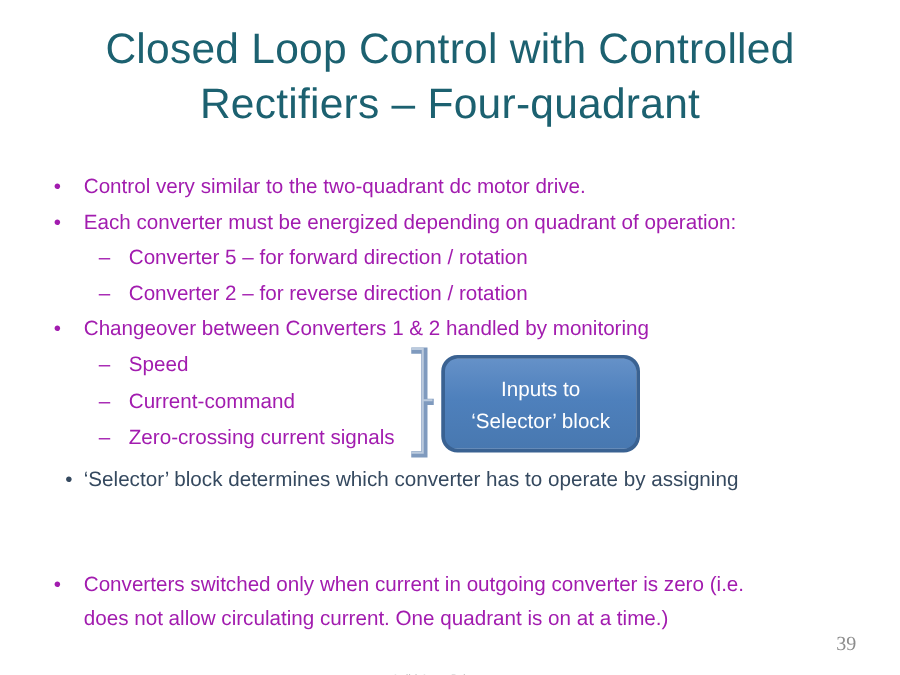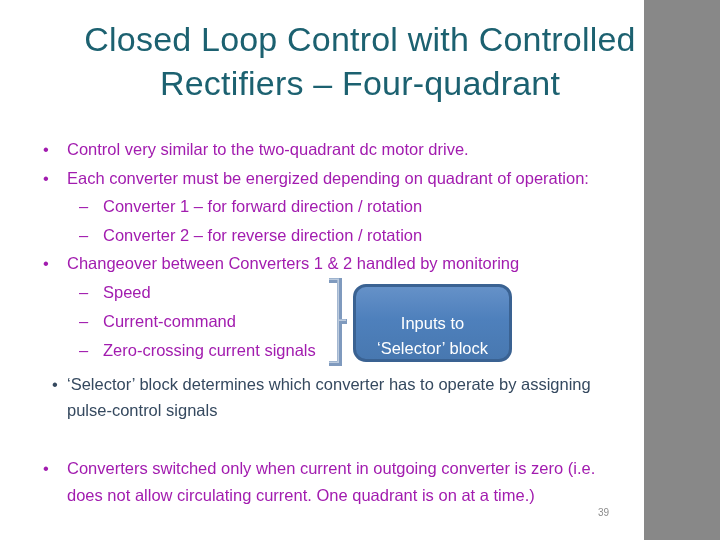--- a/index.html
+++ b/index.html
@@ -1,87 +1,84 @@
 <!DOCTYPE html>
 <html><head>
 <meta charset="utf-8">
 <style>
   html,body{margin:0;padding:0;background:#888;}
   .slide{
-    position:relative;width:644px;height:540px;background:#ffffff;
+    position:relative;width:720px;height:540px;background:#ffffff;
     font-family:"Liberation Sans", sans-serif;overflow:hidden;
   }
   .title{
     position:absolute;top:17px;left:0;width:720px;text-align:center;
     color:#1C6170;font-size:34px;line-height:44px;font-weight:400;
     letter-spacing:0.2px;
   }
   .line{
     position:absolute;white-space:nowrap;font-size:16.5px;line-height:22px;
     color:#a21caf;
   }
   .line.lvl1{left:43px;}
   .line.lvl2{left:79px;}
   .line .marker{display:inline-block;width:24px;}
   .line.blue{color:#35495F;text-align:center;}
   .callout{
     position:absolute;left:353px;top:284px;width:159px;height:78px;
     box-sizing:border-box;border:3px solid #3A6292;border-radius:13px;
     background:linear-gradient(180deg,#6591C8 0%,#4E80BC 45%,#4878B0 100%);
     color:#ffffff;text-align:center;font-size:16.5px;line-height:25px;
-    padding-top:24px;
+    padding-top:13px;
   }
   .bracket{position:absolute;left:326px;top:277px;}
   .footer-title{
     position:absolute;left:280px;top:507px;width:140px;text-align:center;
     color:#8C8C8C;font-size:9.5px;letter-spacing:-0.1px;margin-top:31px;
   }
   .page-number{
-    position:absolute;right:35px;top:507px;color:#8C8C8C;font-size:10px;
+    position:absolute;right:35px;top:507px;color:#8C8C8C;font-size:16px;font-family:Liberation Serif, serif;
   }
 </style>
 </head>
 <body>
 
 <div class="slide">
 
   <div class="title">
     <div>Closed Loop Control with Controlled</div>
     <div>Rectifiers – Four-quadrant</div>
   </div>
 
   <div class="line lvl1" style="top:138px">
     <span class="marker">•</span><span>Control very similar to the two-quadrant dc motor drive.</span>
   </div>
   <div class="line lvl1" style="top:167px">
     <span class="marker">•</span><span>Each converter must be energized depending on quadrant of operation:</span>
   </div>
   <div class="line lvl2" style="top:195px">
-    <span class="marker">–</span><span>Converter 1 – for forward direction / rotation</span>
+    <span class="marker">–</span><span>Converter 5 – for forward direction / rotation</span>
   </div>
   <div class="line lvl2" style="top:224px">
     <span class="marker">–</span><span>Converter 2 – for reverse direction / rotation</span>
   </div>
   <div class="line lvl1" style="top:252px">
     <span class="marker">•</span><span>Changeover between Converters 1 &amp; 2 handled by monitoring</span>
   </div>
   <div class="line lvl2" style="top:281px">
     <span class="marker">–</span><span>Speed</span>
   </div>
   <div class="line lvl2" style="top:310px">
     <span class="marker">–</span><span>Current-command</span>
   </div>
   <div class="line lvl2" style="top:339px">
     <span class="marker">–</span><span>Zero-crossing current signals</span>
   </div>
   <div class="line lvl1 blue" style="top:373px">
     <span class="marker">•</span><span>‘Selector’ block determines which converter has to operate by assigning</span>
-  </div>
-  <div class="line lvl1 blue" style="top:399px">
-    <span class="marker"></span><span>pulse-control signals</span>
   </div>
   <div class="line lvl1" style="top:457px">
     <span class="marker">•</span><span>Converters switched only when current in outgoing converter is zero (i.e.</span>
   </div>
   <div class="line lvl1" style="top:484px">
     <span class="marker"></span><span>does not allow circulating current. One quadrant is on at a time.)</span>
   </div>
 
   <svg class="bracket" width="24" height="90" viewBox="0 0 24 90">
     <path d="M3 3.5 H13.5 V86.5 H3" fill="none" stroke="#7F9ABE" stroke-width="5"></path>

